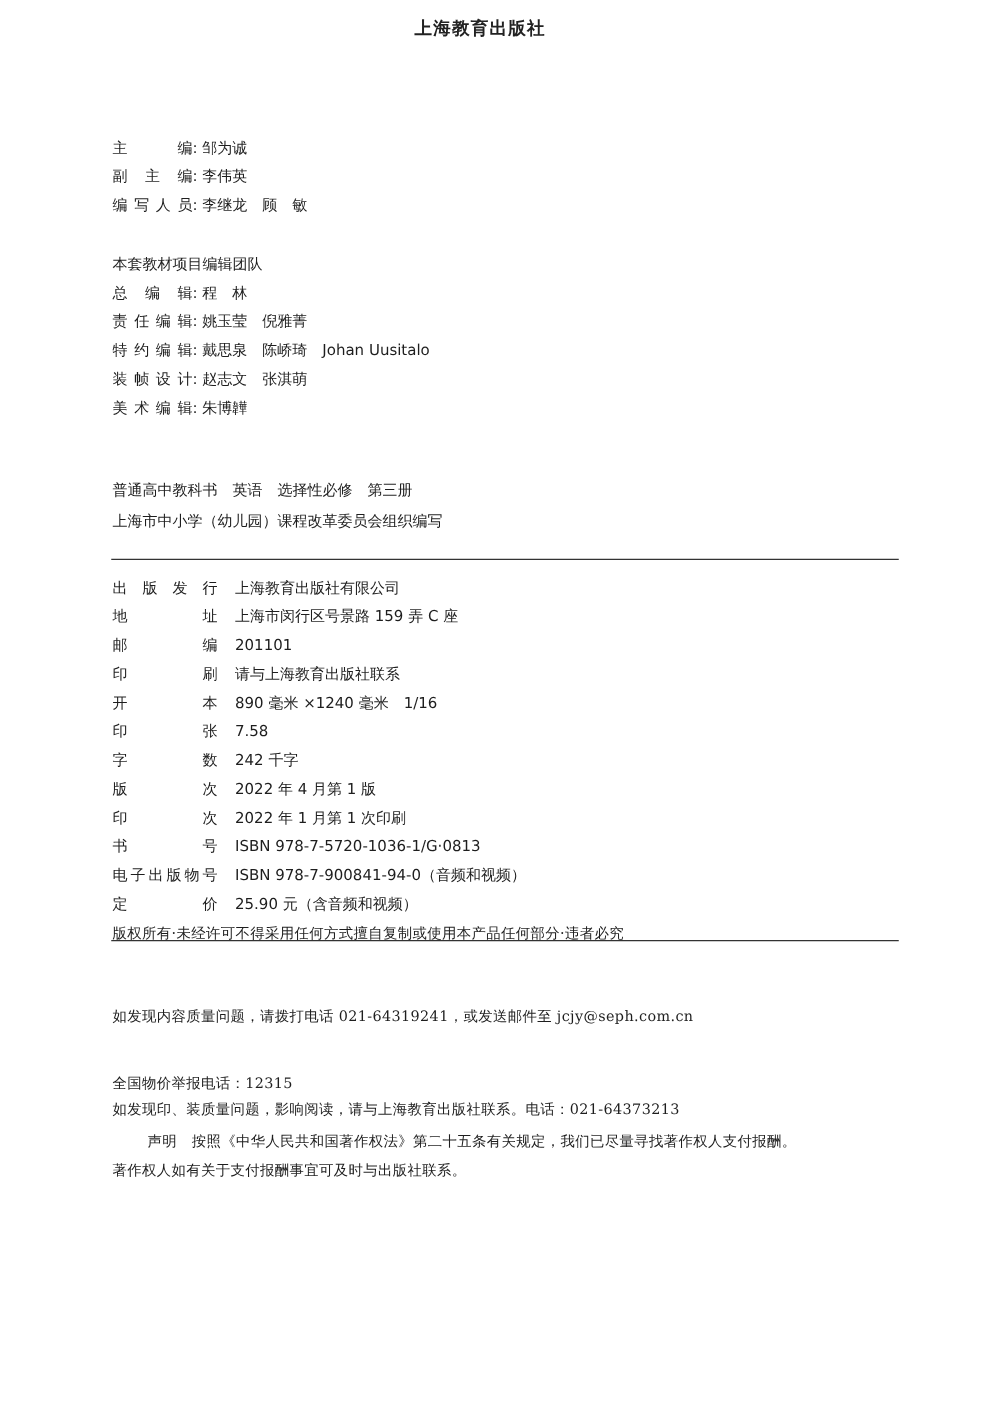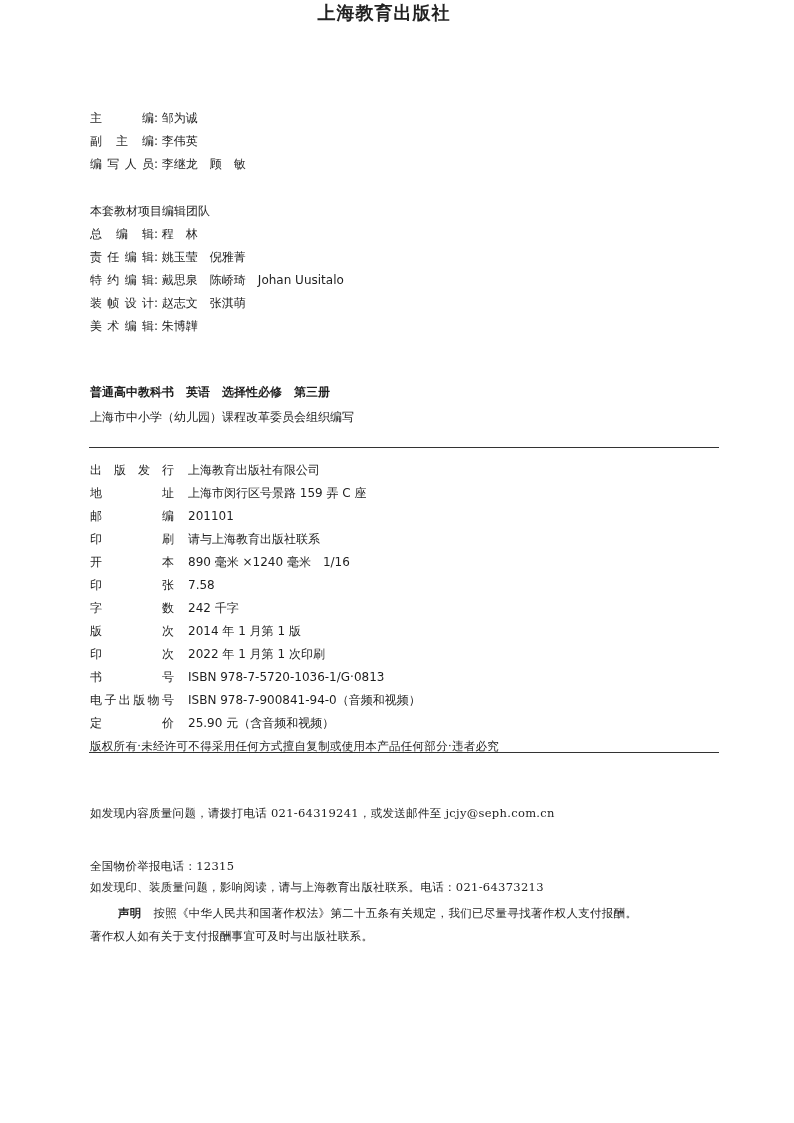--- a/index.html
+++ b/index.html
@@ -1,23 +1,23 @@
 <!DOCTYPE html>
 <html><head>
 <meta charset="utf-8">
 <style>
   html, body { margin:0; padding:0; background:#ffffff; }
   body { width:794px; height:1123px; position:relative; overflow:hidden;
          font-family:"DejaVu Serif","Liberation Serif",serif; color:#1e1e1e; }
   .abs { position:absolute; white-space:nowrap; }
-  .header { top:1px; left:0; width:768px; text-align:center; font-size:18px; font-weight:bold;
+  .header { top:14px; left:0; width:768px; text-align:center; font-size:14px; font-weight:bold;
             font-family:"DejaVu Sans","Liberation Sans",sans-serif; letter-spacing:1px; color:#222; }
   .line { font-size:12px; line-height:14px; }
   .sans { font-family:"DejaVu Sans","Liberation Sans",sans-serif; }
-  .bold { font-weight:bold; }
+  .bold { font-weight:normal; }
   .lbl-spread { display:inline-flex; justify-content:space-between; width:64px; }
   .rule { position:absolute; left:89px; width:630px; height:0; border-top:1.4px solid #333; }
   .pub-row { position:absolute; left:90px; font-size:12px; line-height:14px; display:flex; white-space:nowrap; }
   .pub-row .k { width:84px; display:flex; justify-content:space-between; padding-right:14px; box-sizing:content-box; }
   .pub-row .v { margin-left:0; }
   .notice { font-size:11.5px; line-height:14px; letter-spacing:0.3px; }
 </style>
 </head>
 <body>
 
@@ -146,21 +146,21 @@
         <span>字</span>
         <span>数</span>
       </span>
       <span class="v">242 千字</span>
   </div>
   <div class="pub-row sans" style="top:624px;">
     <span class="k">
         <span>版</span>
         <span>次</span>
       </span>
-      <span class="v">2014 年 1 月第 1 版</span>
+      <span class="v">2022 年 4 月第 1 版</span>
   </div>
   <div class="pub-row sans" style="top:647px;">
     <span class="k">
         <span>印</span>
         <span>次</span>
       </span>
       <span class="v">2022 年 1 月第 1 次印刷</span>
   </div>
   <div class="pub-row sans" style="top:670px;">
     <span class="k">

